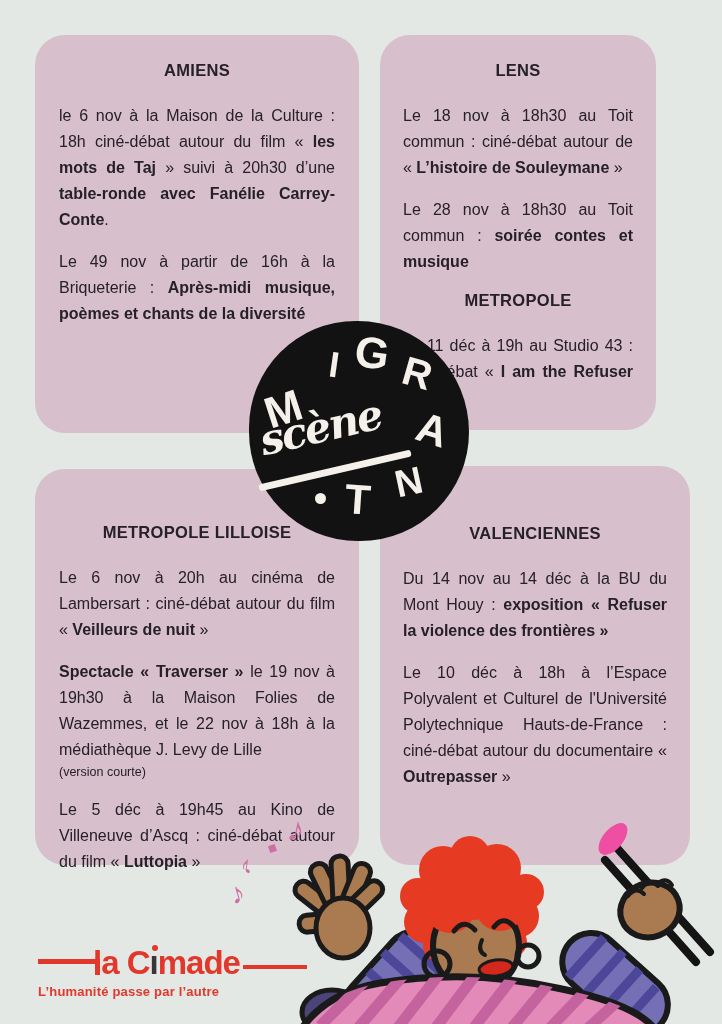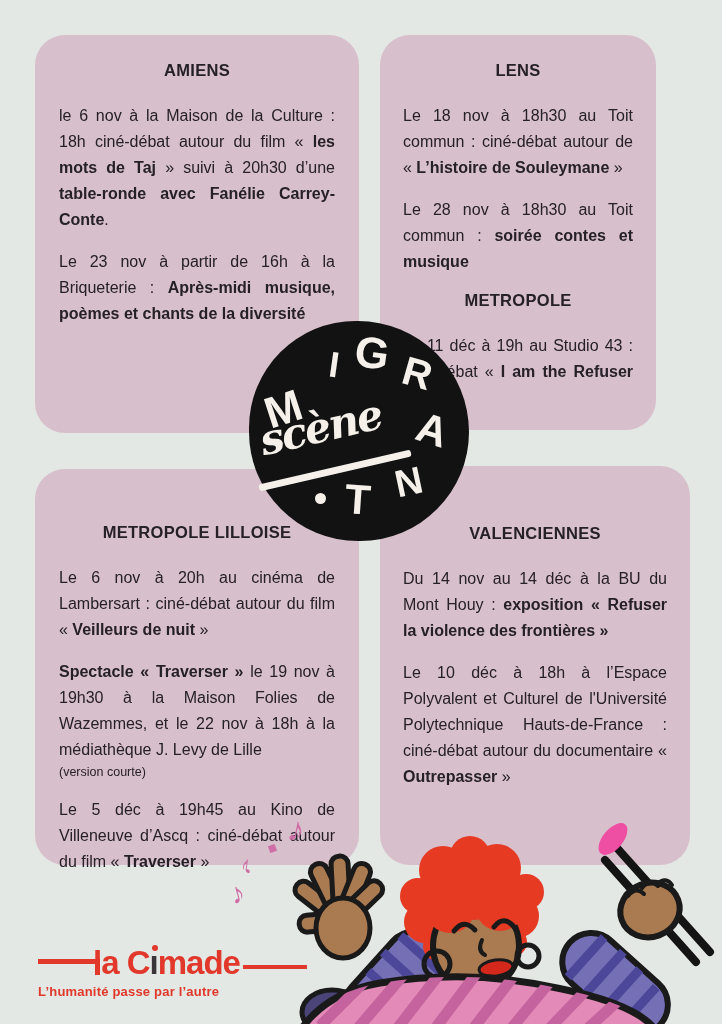--- a/index.html
+++ b/index.html
@@ -54,36 +54,36 @@
   #person{position:absolute;left:210px;top:812px;width:512px;height:212px;z-index:7;}
 </style>
 </head>
 <body>
 
 <div id="poster">
 
   <div class="card" id="card-amiens">
     <h2 class="card-title">AMIENS</h2>
     <p class="body"><span>le 6 nov à la Maison de la Culture : 18h ciné-débat autour du film « </span><b>les mots de Taj</b><span> » suivi à 20h30 d’une </span><b>table-ronde avec Fanélie Carrey-Conte</b><span>.</span></p>
-    <p class="body"><span>Le 23 nov à partir de 16h à la Briqueterie : </span><b>Après-midi musique, poèmes et chants de la diversité</b></p>
+    <p class="body"><span>Le 49 nov à partir de 16h à la Briqueterie : </span><b>Après-midi musique, poèmes et chants de la diversité</b></p>
   </div>
 
   <div class="card" id="card-lens">
     <h2 class="card-title">LENS</h2>
     <p class="body"><span>Le 18 nov à 18h30 au Toit commun : ciné-débat autour de « </span><b>L’histoire de Souleymane</b><span> »</span></p>
     <p class="body"><span>Le 28 nov à 18h30 au Toit commun : </span><b>soirée contes et musique</b></p>
     <h2 class="card-title mt">METROPOLE</h2>
     <p class="body"><span>Le 11 déc à 19h au Studio 43 : ciné-débat « </span><b>I am the Refuser</b><span> »</span></p>
   </div>
 
   <div class="card" id="card-lille">
     <h2 class="card-title">METROPOLE LILLOISE</h2>
     <p class="body"><span>Le 6 nov à 20h au cinéma de Lambersart : ciné-débat autour du film « </span><b>Veilleurs de nuit</b><span> »</span></p>
     <p class="body"><b>Spectacle « Traverser »</b><span> le 19 nov à 19h30 à la Maison Folies de Wazemmes, et le 22 nov à 18h à la médiathèque J. Levy de Lille </span><span class="small">(version courte)</span></p>
-    <p class="body"><span>Le 5 déc à 19h45 au Kino de Villeneuve d’Ascq : ciné-débat autour du film « </span><b>Traverser</b><span> »</span></p>
+    <p class="body"><span>Le 5 déc à 19h45 au Kino de Villeneuve d’Ascq : ciné-débat autour du film « </span><b>Luttopia</b><span> »</span></p>
   </div>
 
   <div class="card" id="card-valenciennes">
     <h2 class="card-title">VALENCIENNES</h2>
     <p class="body"><span>Du 14 nov au 14 déc à la BU du Mont Houy : </span><b>exposition « Refuser la violence des frontières »</b></p>
     <p class="body"><span>Le 10 déc à 18h à l’Espace Polyvalent et Culturel de l'Université Polytechnique Hauts-de-France : ciné-débat autour du documentaire « </span><b>Outrepasser</b><span> »</span></p>
   </div>
 
   <div id="logo-circle">
     <span class="l-m">M</span>

